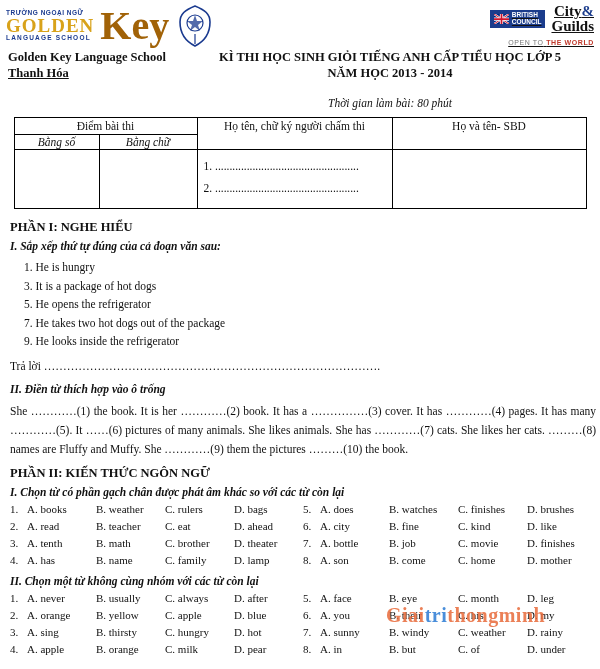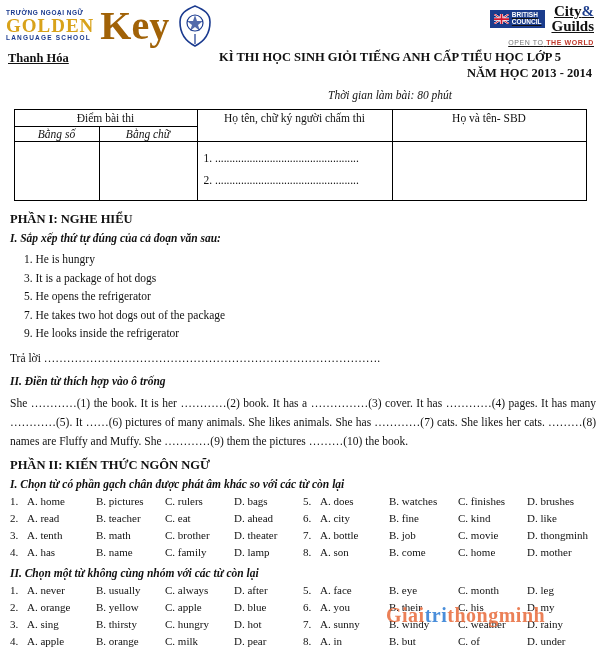--- a/index.html
+++ b/index.html
@@ -33,22 +33,22 @@
   .open-line{font-family:"Liberation Sans",sans-serif;font-size:7px;letter-spacing:.6px;margin-top:5px;color:#777;}
   .open-line .red{color:#c0392b;font-weight:bold;}
 
   
   .title-row{display:flex;padding:2px 8px 0 8px;}
   .school-col{width:180px;}
   .school-name{font-size:12.5px;font-weight:bold;}
   .school-loc{font-size:12.5px;font-weight:bold;text-decoration:underline;margin-top:1px;}
   .exam-col{flex:1;text-align:center;}
   .exam-line1{font-size:12.5px;font-weight:bold;}
-  .exam-line2{font-size:12.5px;font-weight:bold;margin-top:1px;text-align:right;}
-  .exam-line3{font-size:11.5px;font-style:italic;margin-top:8px;}
+  .exam-line2{font-size:12.5px;font-weight:bold;margin-top:1px;}
+  .exam-line3{font-size:11.5px;font-style:italic;margin-top:16px;}
 
   
   table.marks{border-collapse:collapse;width:572px;margin:8px auto 0 auto;table-layout:fixed;}
   table.marks td,table.marks th{border:1px solid #000;font-size:11.5px;vertical-align:top;}
   .th-center{text-align:center;font-weight:normal;padding:2px 12px;}
   .sub-head{text-align:center;font-style:italic;padding:1px 17px;font-size:11px;margin-left:16px;}
   .cell-tall{height:52px;}
   .names-cell{padding:6px 6px 0 6px;font-size:11px;line-height:1.9;}
 
   
@@ -118,20 +118,21 @@
       </div>
       <div class="open-line">
         <span>OPEN TO</span>
         <span class="red">THE WORLD</span>
       </div>
     </div>
   </div>
 
   <div class="title-row">
     <div class="school-col">
+      <div class="school-name">Golden Key Language School</div>
       <div class="school-loc">Thanh Hóa</div>
     </div>
     <div class="exam-col">
       <div class="exam-line1">KÌ THI HỌC SINH GIỎI TIẾNG ANH CẤP TIỂU HỌC  LỚP 5</div>
       <div class="exam-line2">NĂM HỌC 2013 - 2014</div>
       <div class="exam-line3">Thời gian làm bài:  80 phút</div>
     </div>
   </div>
 
   <table class="marks">
@@ -186,22 +187,22 @@
     <div class="sec" style="margin-top:8px">II. Điền từ thích hợp vào ô trống</div>
     <div class="fill">She …………(1) the book. It is her …………(2) book. It has a ……………(3) cover. It has …………(4) pages. It has many …………(5). It ……(6) pictures of many animals. She likes  animals. She has …………(7) cats. She likes her cats. ………(8) names are Fluffy and Muffy. She …………(9) them the pictures ………(10) the book.</div>
 
     <div class="part" style="margin-top:6px">PHẦN II: KIẾN THỨC NGÔN NGỮ</div>
     <div class="sec">I. Chọn từ có phần gạch chân được phát âm khác so với các từ còn lại</div>
 
     <div>
       <div class="opts">
         <div class="half">
             <span class="num">1.</span>
-            <span class="opt">A. home</span>
-            <span class="opt">B. pictures</span>
+            <span class="opt">A. books</span>
+            <span class="opt">B. weather</span>
             <span class="opt">C. rulers</span>
             <span class="opt">D. bags</span>
           </div>
         <div class="half">
             <span class="num">5.</span>
             <span class="opt">A. does</span>
             <span class="opt">B. watches</span>
             <span class="opt">C. finishes</span>
             <span class="opt">D. brushes</span>
           </div>
@@ -228,21 +229,21 @@
             <span class="opt">A. tenth</span>
             <span class="opt">B. math</span>
             <span class="opt">C. brother</span>
             <span class="opt">D. theater</span>
           </div>
         <div class="half">
             <span class="num">7.</span>
             <span class="opt">A. bottle</span>
             <span class="opt">B. job</span>
             <span class="opt">C. movie</span>
-            <span class="opt">D. thongminh</span>
+            <span class="opt">D. finishes</span>
           </div>
       </div>
       <div class="opts">
         <div class="half">
             <span class="num">4.</span>
             <span class="opt">A. has</span>
             <span class="opt">B. name</span>
             <span class="opt">C. family</span>
             <span class="opt">D. lamp</span>
           </div>

